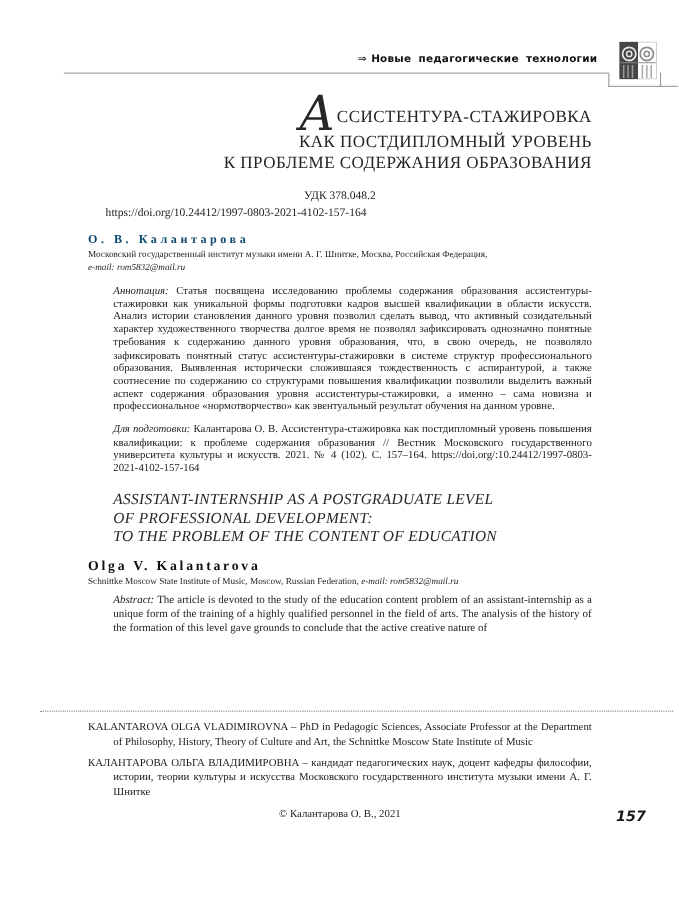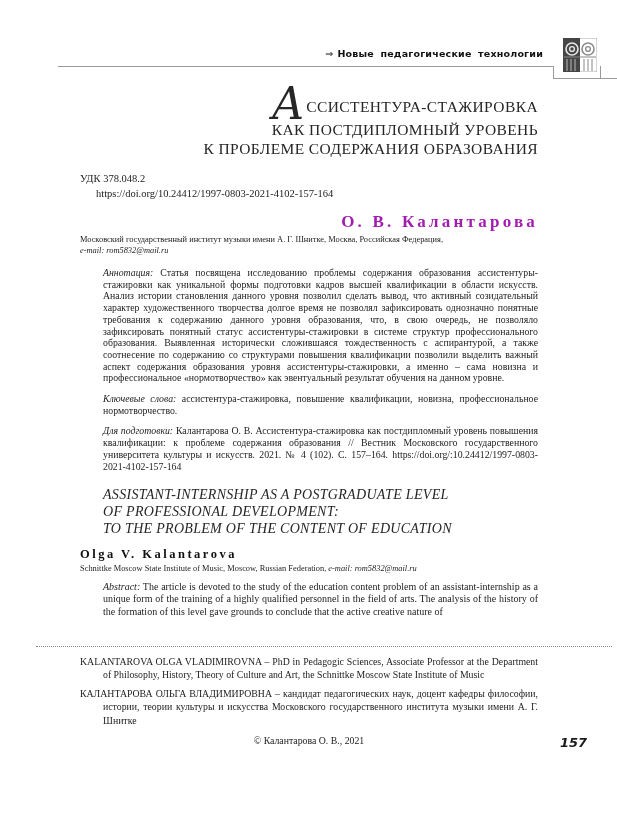--- a/index.html
+++ b/index.html
@@ -60,26 +60,26 @@
   .t-first { line-height: 26px; white-space: nowrap; }
   .dropcap {
     font-family: "DejaVu Serif", serif;
     font-style: italic;
     font-size: 44px;
     line-height: 0;
     vertical-align: -7px;
     margin-right: 1px;
   }
 
-  .udc { font-size: 10.5px; margin: 0 0 4px 0; }
+  .udc { font-size: 10.5px; margin: 0 0 4px 0; text-align: center; }
   .doi { font-size: 10.5px; margin: 0 0 13px 16px; }
 
   .author-ru {
-    font-weight: bold; font-size: 17px; letter-spacing: 3.2px;
-    margin: 0 0 3px 0; color: #a21caf; text-align: right;
+    font-weight: bold; font-size: 11px; letter-spacing: 3.2px;
+    margin: 0 0 3px 0; color: #0c4a6e;
   }
   .affil { font-size: 8.4px; line-height: 10.5px; margin: 0 0 11px 0; }
   .em-it { font-style: italic; }
 
   .para {
     font-size: 9.8px;
     line-height: 11.7px;
     text-align: justify;
     margin: 0 0 9px 0;
     padding-left: 23px;
@@ -165,21 +165,20 @@
     <div class="doi">https://doi.org/10.24412/1997-0803-2021-4102-157-164</div>
 
     <div class="author-ru">О. В. Калантарова</div>
     <div class="affil">
       <div>Московский государственный институт музыки имени А. Г. Шнитке, Москва, Российская Федерация,</div>
       <div class="em-it">e-mail: rom5832@mail.ru</div>
     </div>
 
     <p class="para"><span class="em-it">Аннотация:</span> <span>Статья посвящена исследованию проблемы содержания образования ассистентуры-стажировки как уникальной формы подготовки кадров высшей квалификации в области искусств. Анализ истории становления данного уровня позволил сделать вывод, что активный созидательный характер художественного творчества долгое время не позволял зафиксировать однозначно понятные требования к содержанию данного уровня образования, что, в свою очередь, не позволяло зафиксировать понятный статус ассистентуры-стажировки в системе структур профессионального образования. Выявленная исторически сложившаяся тождественность с аспирантурой, а также соотнесение по содержанию со структурами повышения квалификации позволили выделить важный аспект содержания образования уровня ассистентуры-стажировки, а именно – сама новизна и профессиональное «нормотворчество» как эвентуальный результат обучения на данном уровне.</span></p>
 
-    <p class="para"><span class="em-it">Ключевые слова:</span> <span>ассистентура-стажировка, повышение квалификации, новизна, профессиональное нормотворчество.</span></p>
 
     <p class="para cite"><span class="em-it">Для подготовки:</span> <span>Калантарова О. В. Ассистентура-стажировка как постдипломный уровень повышения квалификации: к проблеме содержания образования // Вестник Московского государственного университета культуры и искусств. 2021. № 4 (102). С. 157–164. https://doi.org/:10.24412/1997-0803-2021-4102-157-164</span></p>
 
     <div class="title-en">
       <div>ASSISTANT-INTERNSHIP AS A POSTGRADUATE LEVEL</div>
       <div>OF PROFESSIONAL DEVELOPMENT:</div>
       <div>TO THE PROBLEM OF THE CONTENT OF EDUCATION</div>
     </div>
 
     <div class="author-en">Olga V. Kalantarova</div>

